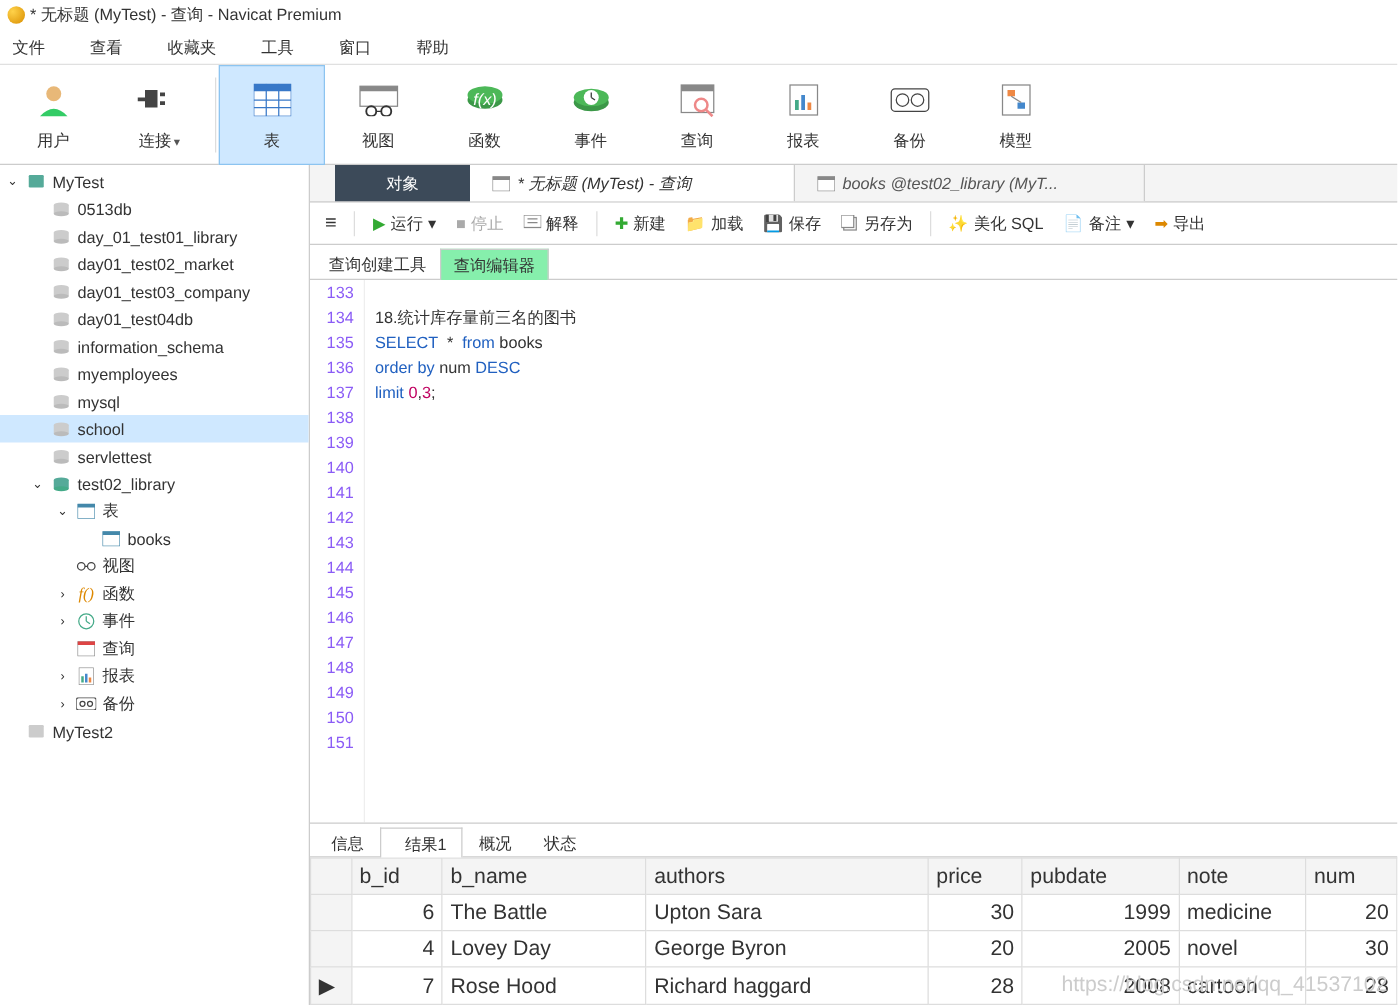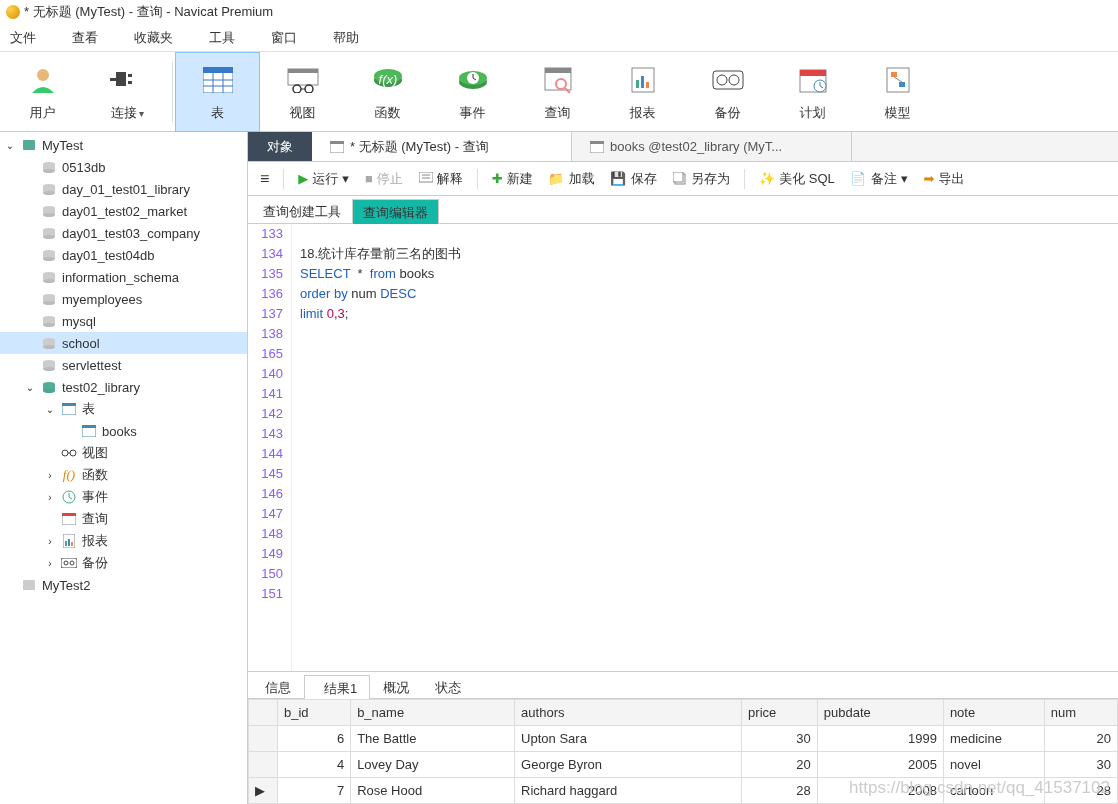--- a/index.html
+++ b/index.html
@@ -17,41 +17,41 @@
 .sidebar { width: 248px; border-right: 1px solid #ccc; overflow-y: auto; padding-top: 2px; }
 .tree-row { height: 22px; display: flex; align-items: center; gap: 4px; padding-left: 4px; cursor: default; }
 .tree-row.selected { background: #cfe8ff; }
 .tree-row .arrow { width: 12px; text-align: center; font-size: 10px; color: #333; }
 .tree-row .icn { width: 18px; height: 16px; display: flex; align-items: center; justify-content: center; }
 .indent1 { padding-left: 24px; }
 .indent2 { padding-left: 44px; }
 .indent3 { padding-left: 64px; }
 .content { flex: 1; display: flex; flex-direction: column; }
 .tabs-top { height: 30px; display: flex; background: #f4f4f4; border-bottom: 1px solid #ccc; }
-.tab-obj { width: 64px; background: #3c4a59; color: #fff; display: flex; align-items: center; justify-content: center; }
-.tab { padding: 0 18px; display: flex; align-items: center; gap: 6px; border-right: 1px solid #ccc; background: #fff; }
+.tab-obj { width: 108px; background: #3c4a59; color: #fff; display: flex; align-items: center; justify-content: center; margin-left: 20px; }
+.tab { padding: 0 18px; display: flex; align-items: center; gap: 6px; border-right: 1px solid #ccc; background: #fff; font-style: italic; }
 .tab.inactive { background: #f4f4f4; color: #555; }
 .toolbar-sub { height: 34px; display: flex; align-items: center; gap: 4px; padding: 0 6px; border-bottom: 1px solid #ccc; }
 .btn { display: flex; align-items: center; gap: 4px; padding: 2px 6px; cursor: default; }
 .btn.disabled { color: #aaa; }
 .sep { width: 1px; height: 20px; background: #ddd; margin: 0 4px; }
 .sub-tabs { height: 28px; display: flex; border-bottom: 1px solid #ccc; padding-left: 4px; }
 .sub-tab { padding: 4px 10px; border: 1px solid transparent; border-bottom: none; margin-top: 2px; }
-.sub-tab.active { background: #14b8a6; border-color: #ccc; position: relative; top: 1px; }
+.sub-tab.active { background: #86efac; border-color: #ccc; position: relative; top: 1px; }
 .editor { flex: 1; display: flex; font-family: Consolas, monospace; font-size: 14px; overflow: hidden; }
 .gutter { width: 44px; background: #fff; color: #8b5cf6; text-align: right; padding-right: 8px; line-height: 20px; border-right: 1px solid #eee; }
 .code { flex: 1; padding-left: 8px; line-height: 20px; white-space: pre; }
 .kw { color: #2060c0; }
 .num { color: #c00060; }
 .res-tabs { height: 28px; display: flex; border-top: 1px solid #ccc; border-bottom: 1px solid #ccc; padding-left: 4px; }
 .res-tab { padding: 4px 12px; border: 1px solid transparent; border-bottom: none; margin-top: 2px; }
 .res-tab.active { background: #fff; border-color: #ccc; position: relative; top: 1px; padding-left: 19px; }
 .grid { border-top: none; }
 .grid table { width: 100%; border-collapse: collapse; }
-.grid th, .grid td { border: 1px solid #ddd; padding: 4px 6px; height: 26px; text-align: left; font-size: 13px; }
+.grid th, .grid td { border: 1px solid #ddd; padding: 4px 6px; height: 26px; text-align: left; font-size: 17px; }
 .grid th { background: #f4f4f4; font-weight: normal; }
 .grid td.num-cell { text-align: right; }
 .grid .rowh { width: 22px; background: #f4f4f4; }
 .watermark { position: absolute; right: 8px; bottom: 6px; color: #ccc; font-size: 17px; }
 svg { display: block; }
 </style>
 </head>
 <body>
 
 <div class="titlebar">
@@ -161,32 +161,20 @@
   </div>
   <div class="toolbar-item">
     <div class="ic">
         <svg width="34" height="22">
           <rect x="2" y="2" width="30" height="18" rx="3" fill="#fff" stroke="#444"></rect>
           <circle cx="11" cy="11" r="5" fill="none" stroke="#444"></circle>
           <circle cx="23" cy="11" r="5" fill="none" stroke="#444"></circle>
         </svg>
       </div>
     <div>备份</div>
-  </div>
-  <div class="toolbar-item">
-    <div class="ic">
-        <svg width="30" height="28">
-          <rect x="2" y="4" width="26" height="22" fill="#fff" stroke="#888"></rect>
-          <rect x="2" y="4" width="26" height="6" fill="#d44"></rect>
-          <circle cx="22" cy="20" r="6" fill="#fff" stroke="#48a"></circle>
-          <line x1="22" y1="20" x2="22" y2="16" stroke="#48a"></line>
-          <line x1="22" y1="20" x2="25" y2="22" stroke="#48a"></line>
-        </svg>
-      </div>
-    <div>计划</div>
   </div>
   <div class="toolbar-item">
     <div class="ic">
         <svg width="30" height="28">
           <rect x="4" y="2" width="22" height="24" fill="#fff" stroke="#888"></rect>
           <rect x="8" y="6" width="6" height="5" fill="#e84"></rect>
           <rect x="16" y="16" width="6" height="5" fill="#48c"></rect>
           <line x1="11" y1="11" x2="19" y2="16" stroke="#888"></line>
         </svg>
       </div>
@@ -507,21 +495,21 @@
     </div>
 
     <div class="editor">
       <div class="gutter" id="gutter">
           <div>133</div>
           <div>134</div>
           <div>135</div>
           <div>136</div>
           <div>137</div>
           <div>138</div>
-          <div>165</div>
+          <div>139</div>
           <div>140</div>
           <div>141</div>
           <div>142</div>
           <div>143</div>
           <div>144</div>
           <div>145</div>
           <div>146</div>
           <div>147</div>
           <div>148</div>
           <div>149</div>

